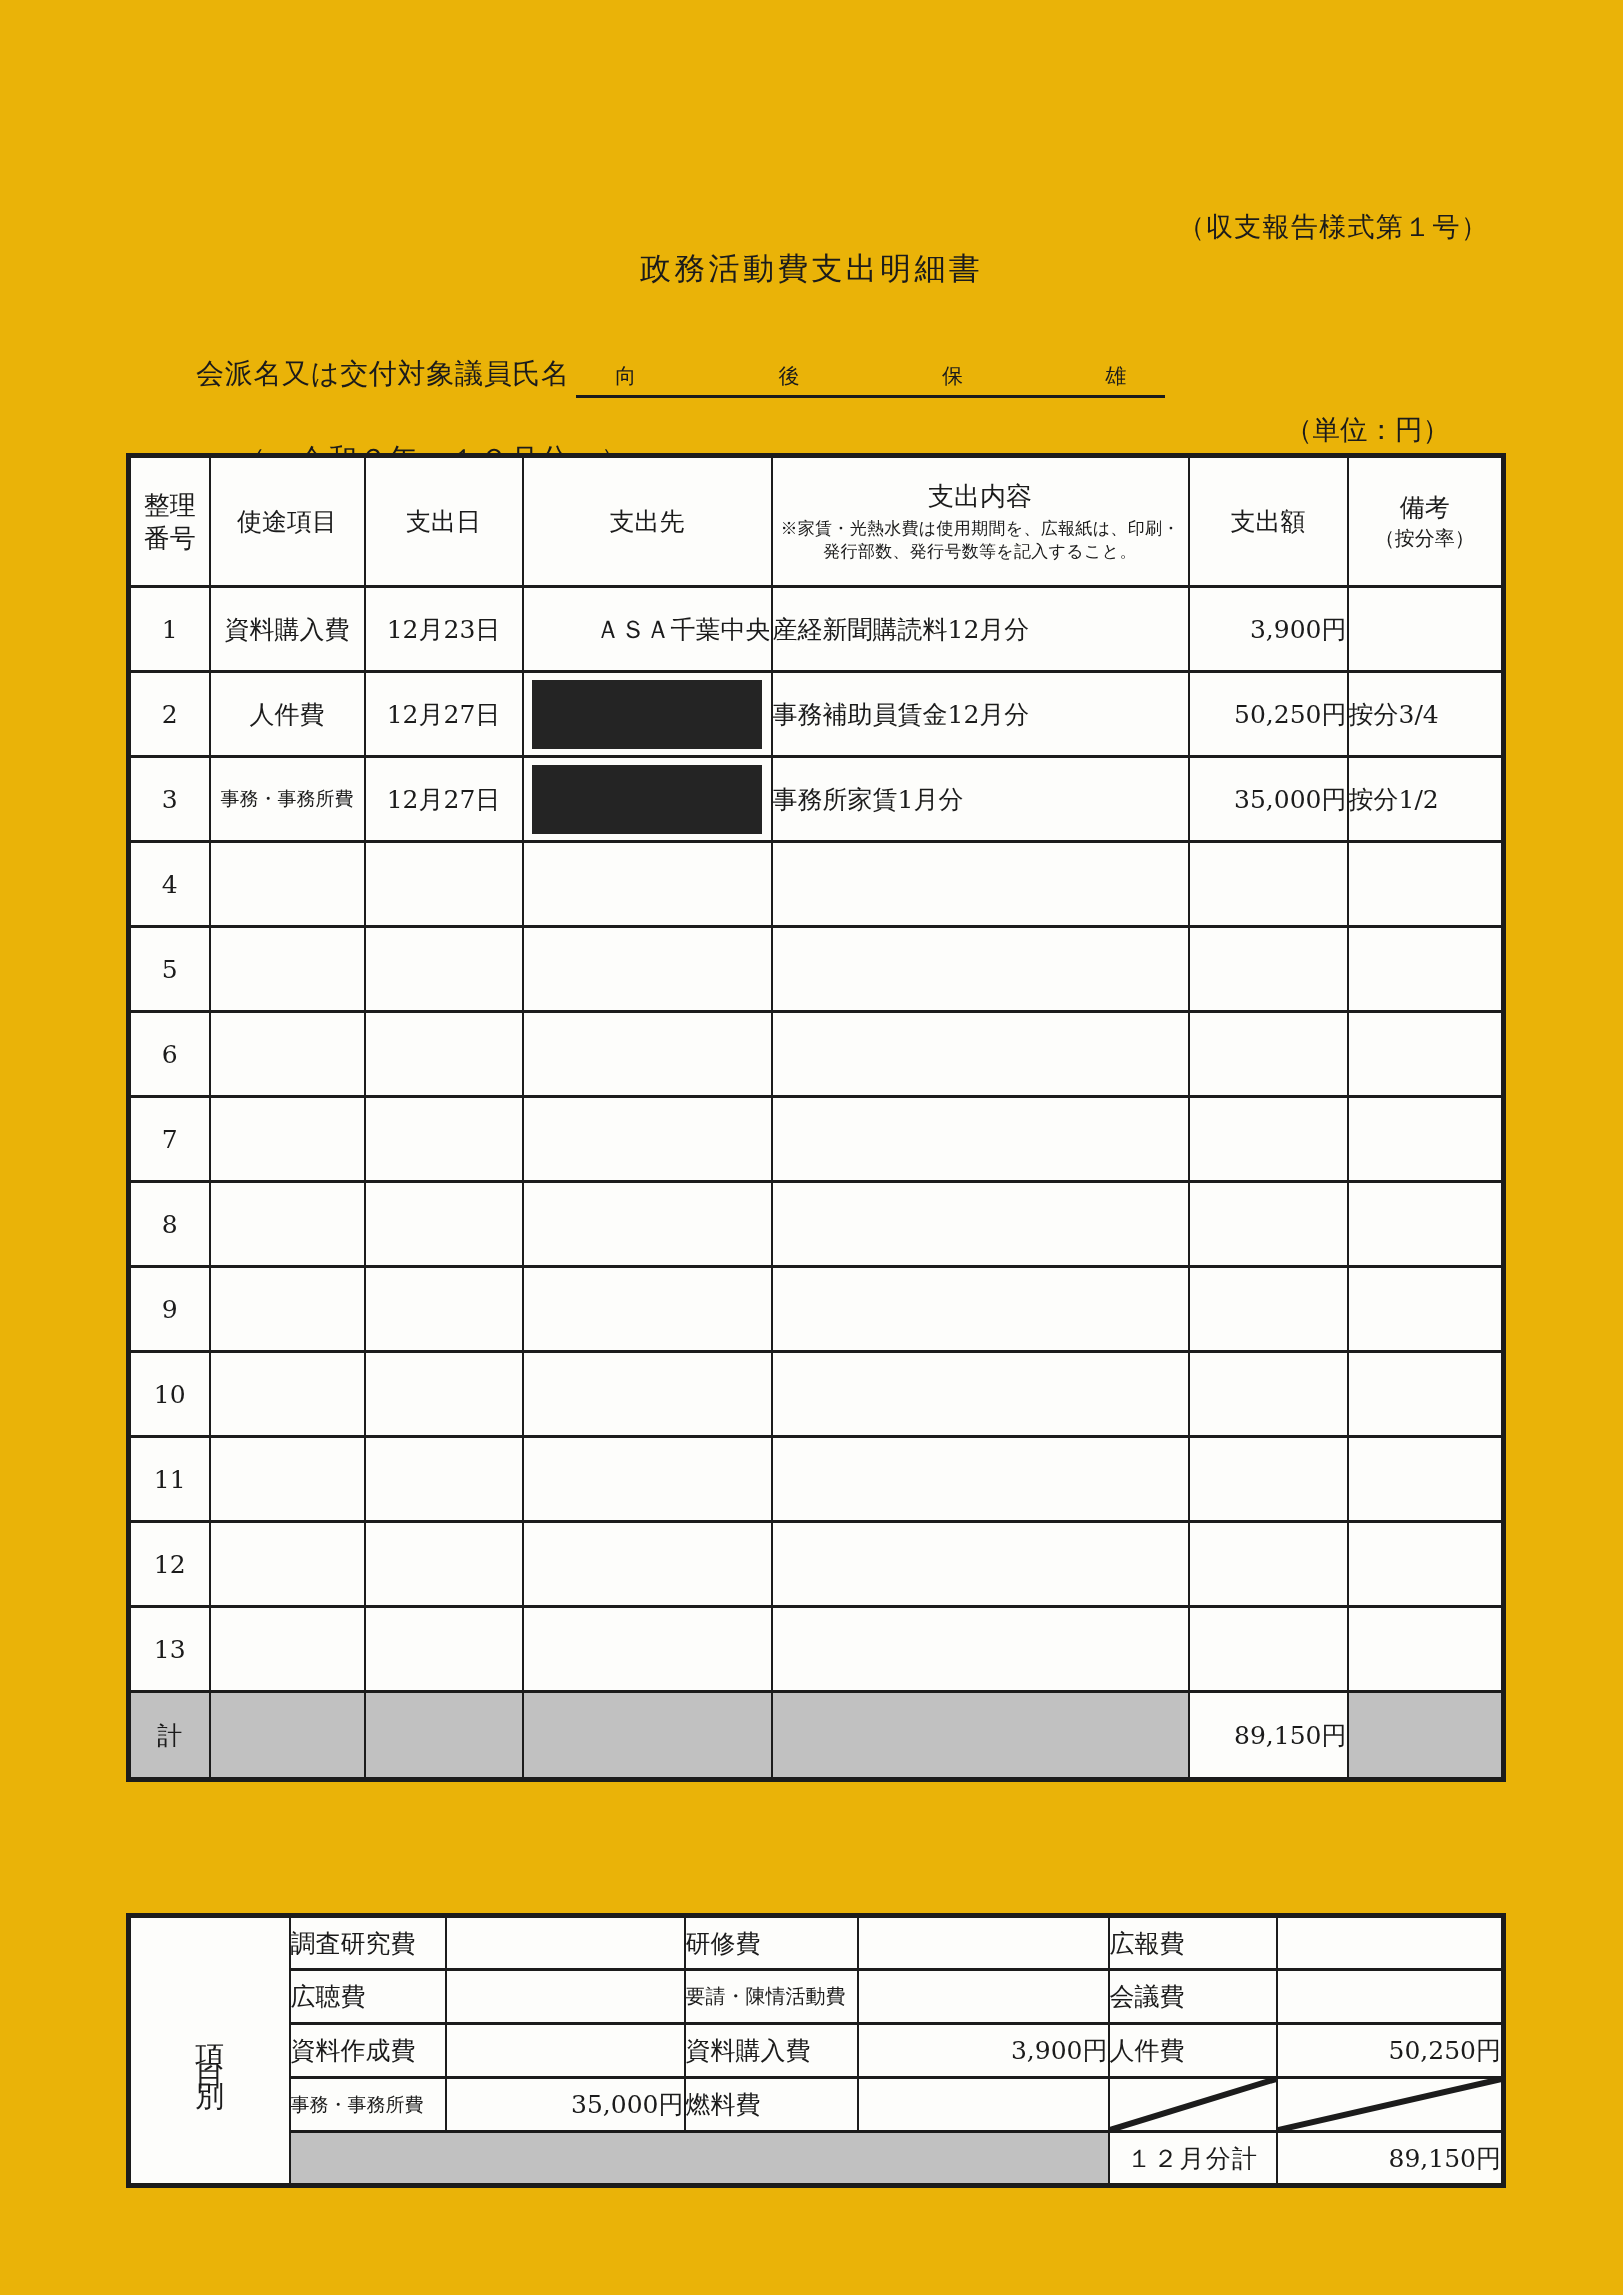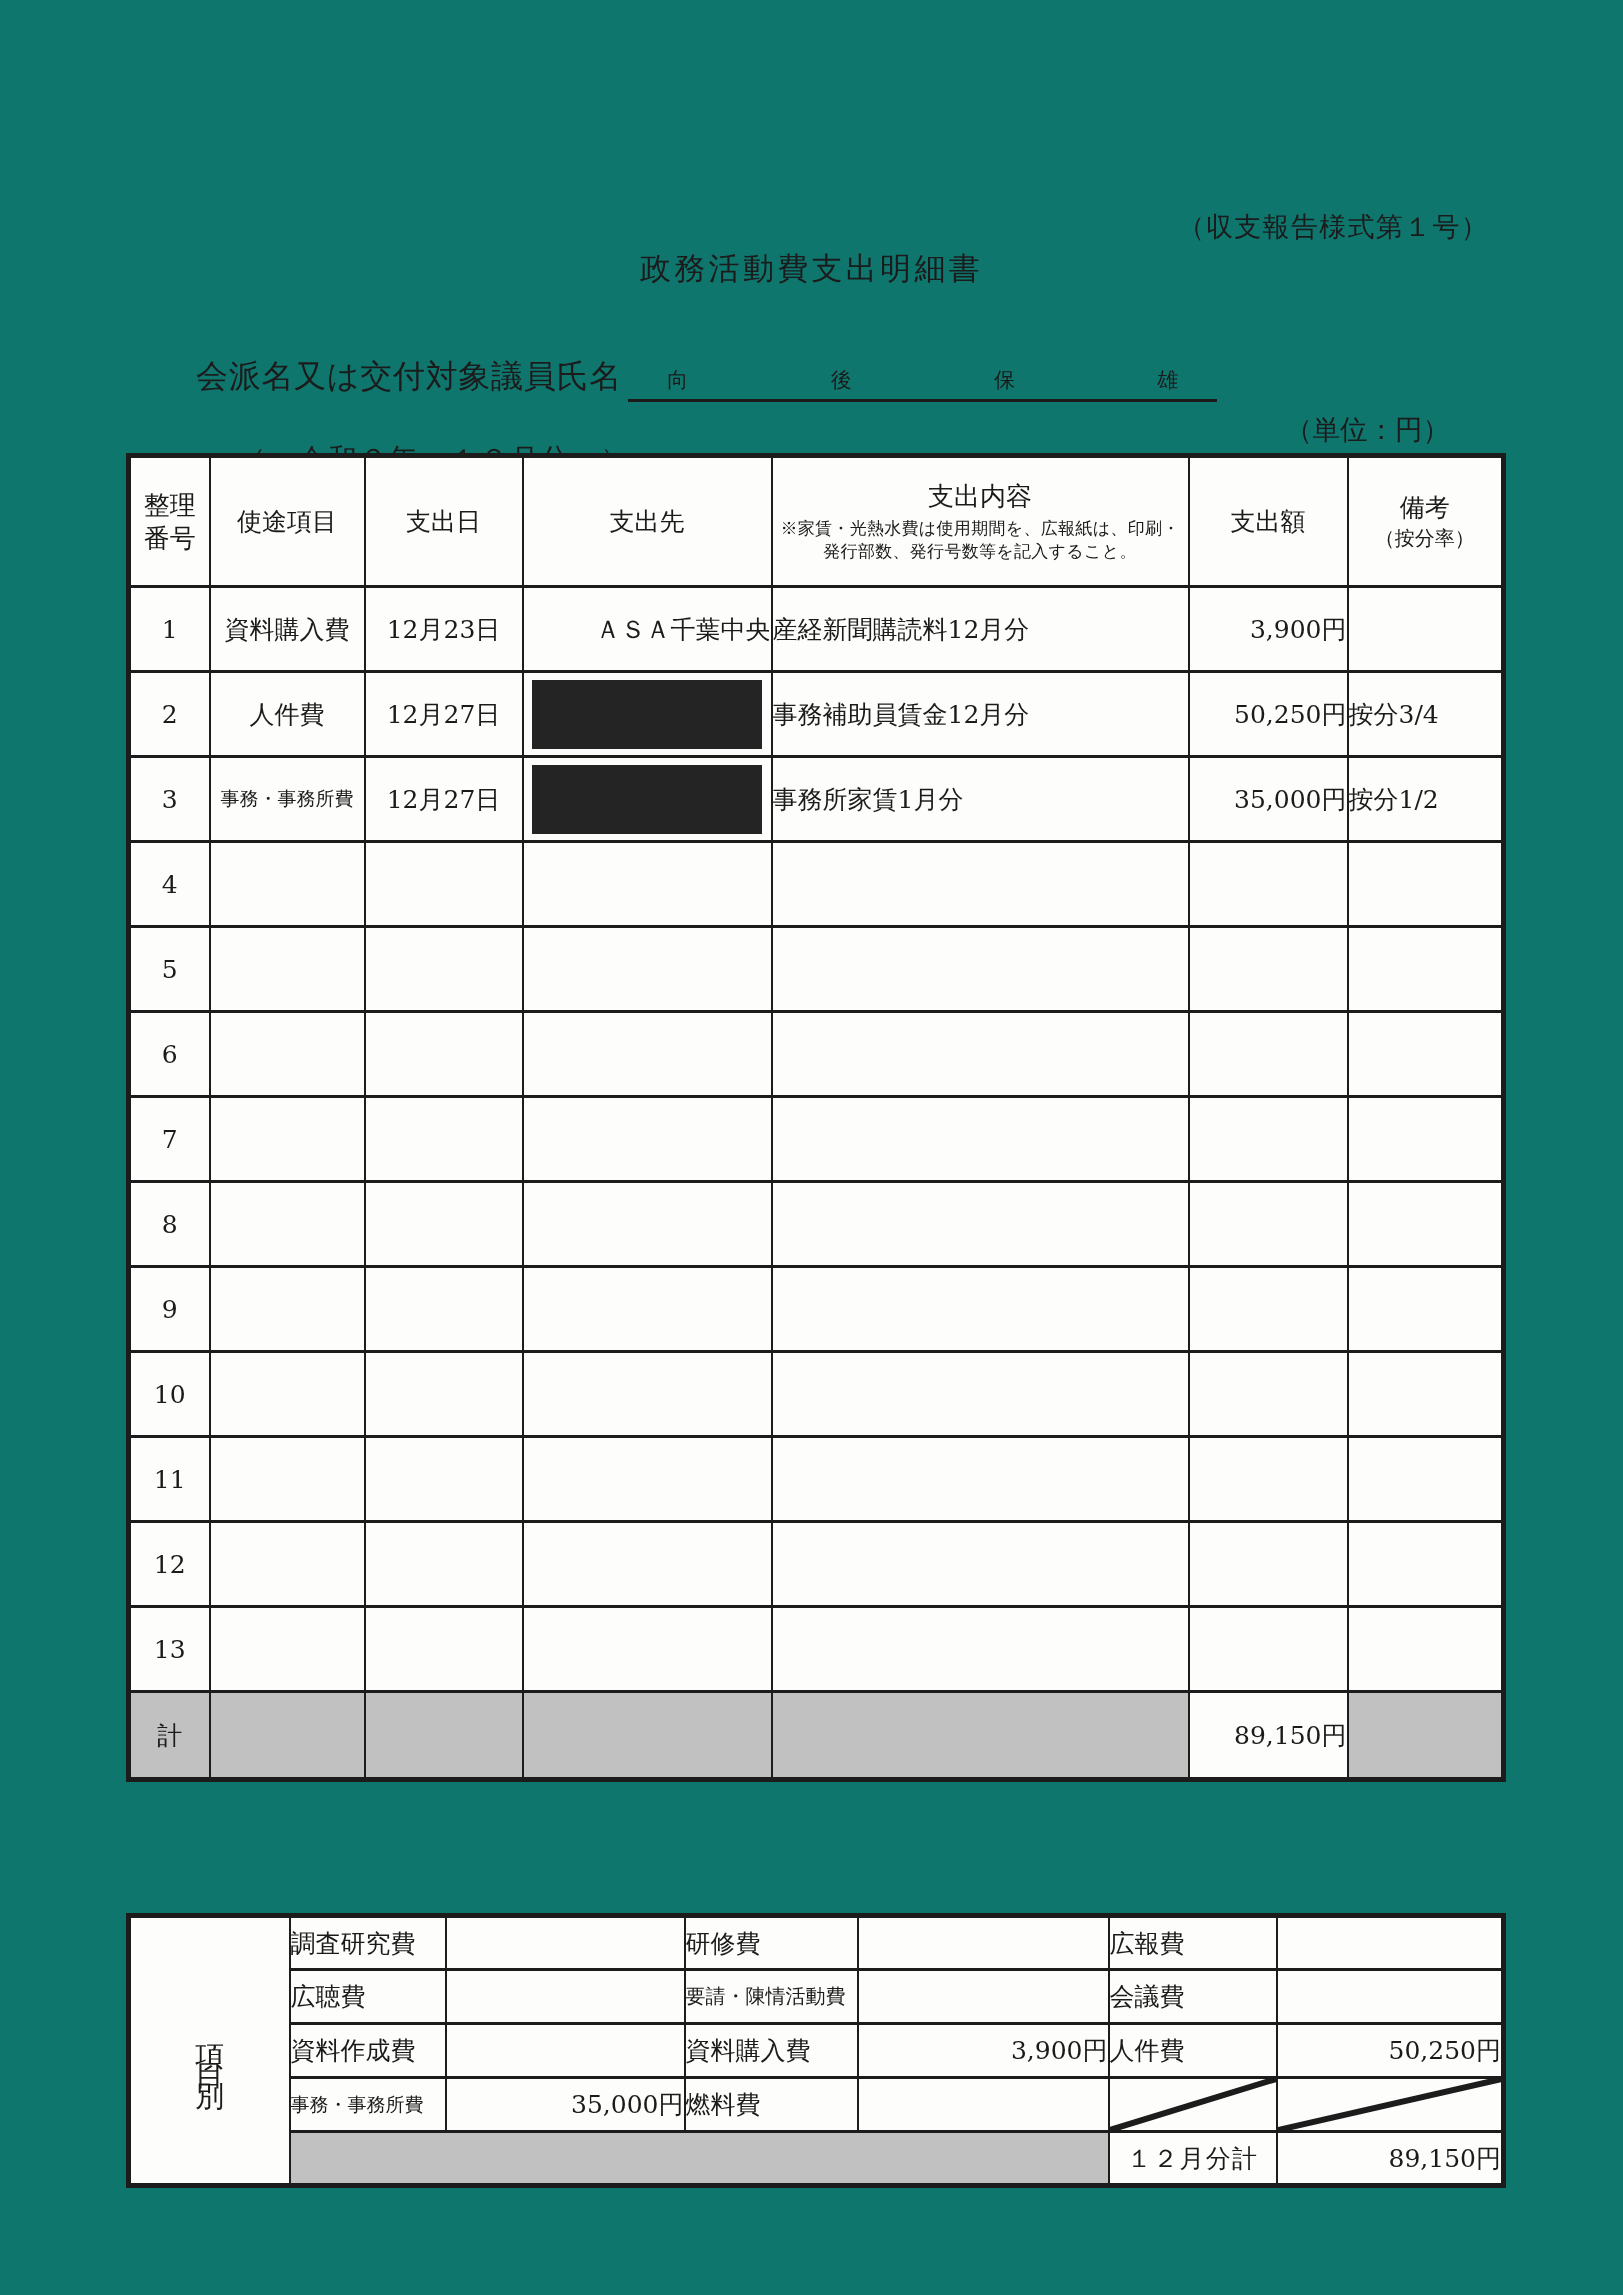--- a/index.html
+++ b/index.html
@@ -1,33 +1,33 @@
 <!DOCTYPE html>
 <html style="font-size:10.5px"><head>
 <meta charset="utf-8">
 <style>
   html,body{margin:0;padding:0;background:#e8e8e6;}
   .page{
     position:relative;
     width:1623px;height:2295px;
-    background:#0f766e;
+    background:#eab308;
     font-family:"DejaVu Serif","Liberation Serif",serif;
     color:#1b1b1b;
     overflow:hidden;
   }
   .form-number{
     position:absolute;top:209px;right:134px;
     font-size:27px;letter-spacing:1.3px;
   }
   .doc-title{
     position:absolute;top:248px;left:0;width:100%;
     text-align:center;font-size:31px;font-weight:normal;letter-spacing:3.3px;margin:0;
   }
   .name-line{position:absolute;top:355px;left:196px;white-space:nowrap;}
-  .name-label{font-size:32px;letter-spacing:0.7px;}
+  .name-label{font-size:28px;letter-spacing:0.7px;}
   .name-value{
     display:inline-block;width:589px;margin-left:6.5px;
     padding:0 39px 5.2px 39px;box-sizing:border-box;
     border-bottom:3.9px solid #1b1b1b;
     font-size:21px;
     text-align:justify;text-align-last:justify;
   }
   .period{position:absolute;top:440px;left:237px;font-size:29px;letter-spacing:1.3px;}
   .unit-label{position:absolute;top:412px;right:173px;font-size:27.5px;}
 

